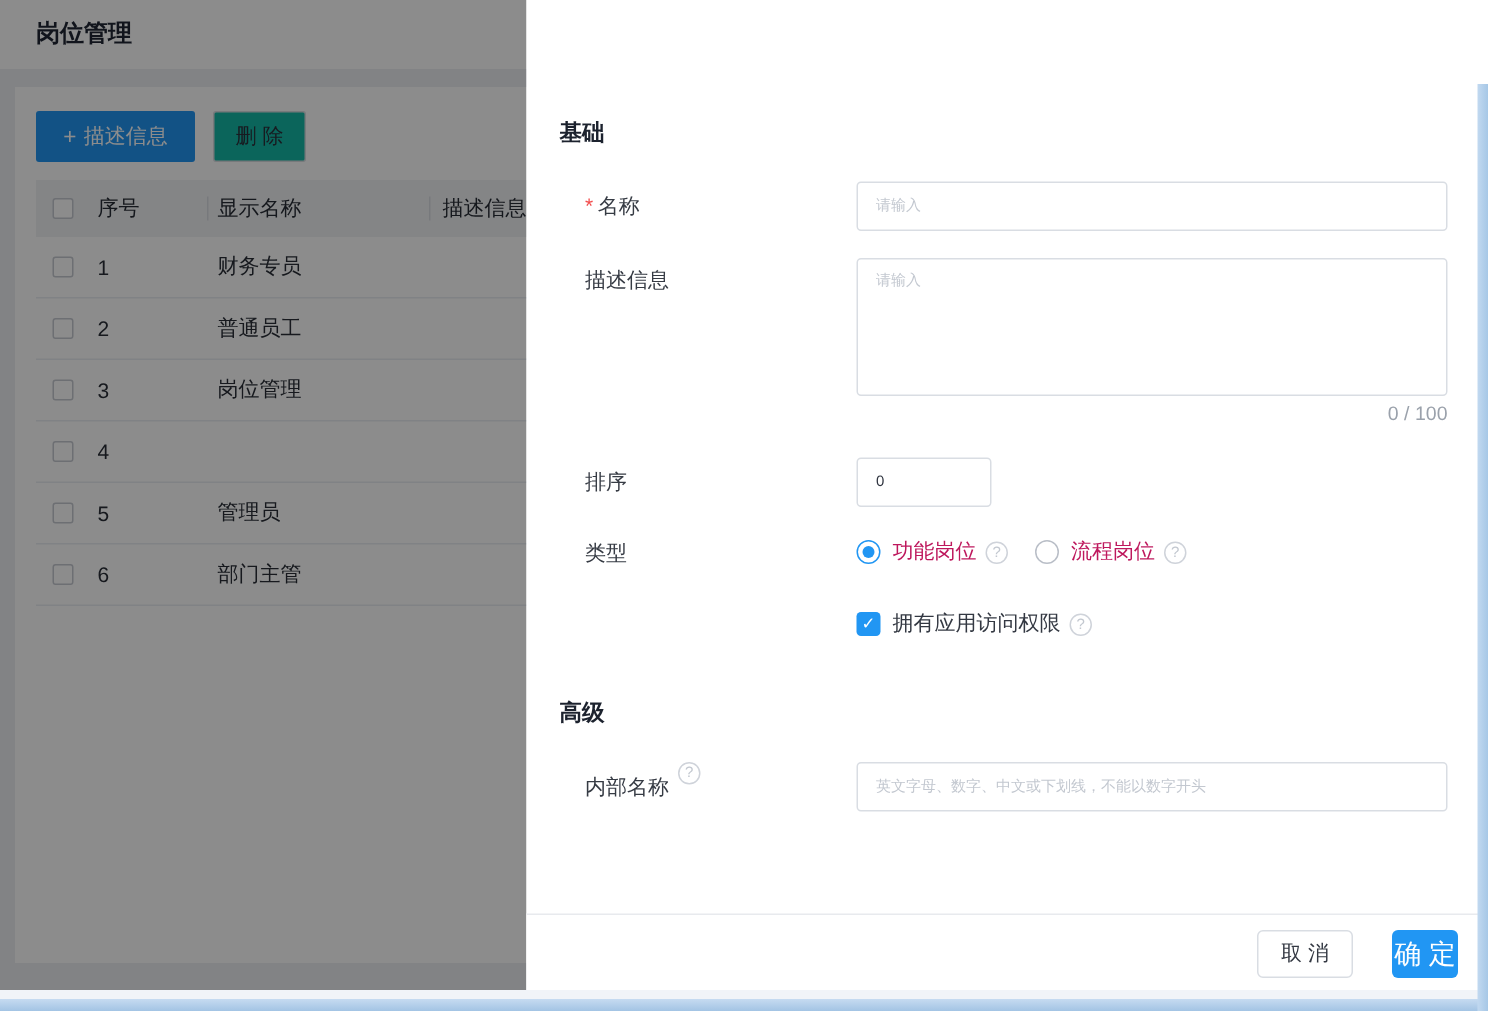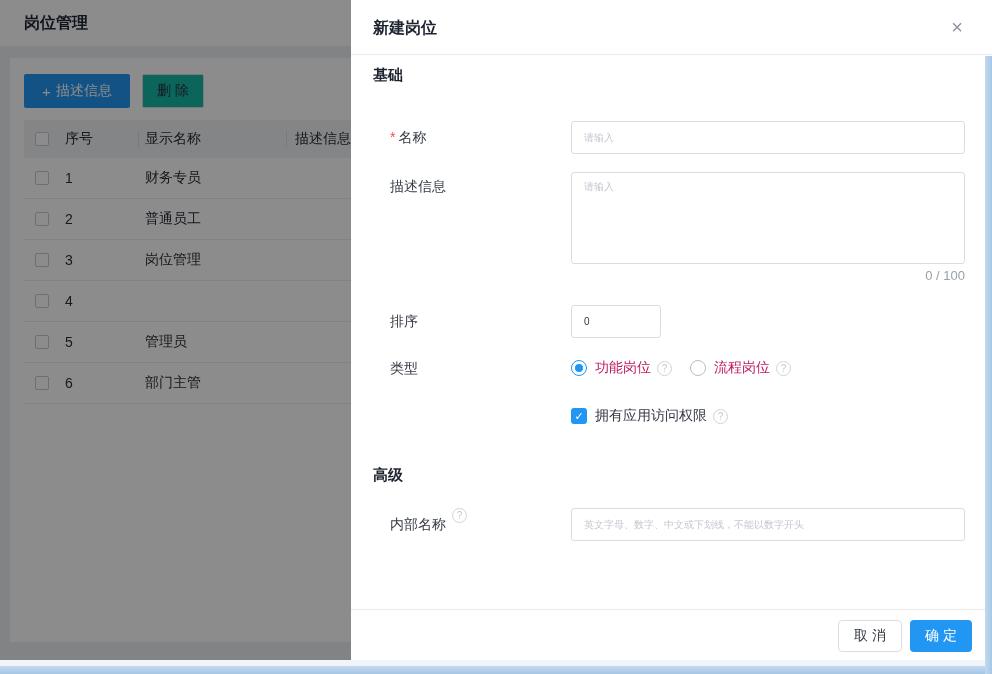--- a/index.html
+++ b/index.html
@@ -36,21 +36,21 @@
   .mask { position:absolute; left:0; top:0; width:351px; height:661px; background:rgba(0,0,0,0.45); }
 
   
   .drawer { position:absolute; left:351px; top:0; width:641px; height:674px; background:#ffffff; }
   .drawer-header { position:absolute; left:0; top:0; width:100%; height:55px; border-bottom:1px solid #e8eaee; background:#fff; }
   .drawer-title { position:absolute; left:22px; top:0; line-height:55px; font-size:16px; font-weight:bold; color:#1c222e; }
   .drawer-close { position:absolute; right:24px; top:16px; width:22px; height:22px; line-height:21px; text-align:center;
                   font-size:20px; color:#8f959e; cursor:pointer; background:none; border:none; }
 
   .section-hd { position:absolute; left:22px; font-size:15px; font-weight:bold; color:#1c222e; }
-  .hd-basic { top:66px;font-family:Liberation Serif, serif; }
+  .hd-basic { top:79px;font-family:Liberation Serif, serif; }
   .hd-adv   { top:466px; }
 
   .f-label { position:absolute; left:39px; height:32px; line-height:32px; font-size:14px; color:#363b44; }
   .req { color:#f24e4e; margin-right:3px; }
 
   .ipt { border:1px solid #d9dde3; border-radius:3px; font-size:10px; color:#303540; padding:0 12px; outline:none; background:#fff;
          font-family:"Liberation Sans","DejaVu Sans",sans-serif; }
   .ipt::placeholder, textarea.ipt::placeholder { color:#c3c8d0; }
 
   .ipt-name { position:absolute; left:220px; top:121px; width:394px; height:33px; }
@@ -76,22 +76,22 @@
   .cbx { width:16px; height:16px; background:#2196f3; border-radius:3px; color:#fff; font-size:11px; line-height:16px;
          text-align:center; font-weight:bold; flex:none; cursor:pointer; }
   .cbx-label { font-size:14px; color:#333842; margin:0 6px 0 8px; }
 
   .lb-internal { top:508px; display:flex; align-items:flex-start; gap:6px; }
   .ipt-internal { position:absolute; left:220px; top:508px; width:394px; height:33px; }
 
   .drawer-footer { position:absolute; left:0; top:609px; width:100%; height:51px; border-top:1px solid #e8eaee; background:#fff; }
   .btn-cancel { position:absolute; right:90px; top:10px; width:64px; height:32px; background:#fff; border:1px solid #d9dde3;
                 border-radius:4px; font-size:14px; color:#333842; cursor:pointer; }
-  .btn-confirm { position:absolute; right:20px; top:10px; width:62px; height:32px; background:#2196f3; border:none;
-                 border-radius:4px; font-size:14px; color:#ffffff; cursor:pointer; }
+  .btn-confirm { position:absolute; right:20px; top:10px; width:44px; height:32px; background:#2196f3; border:none;
+                 border-radius:4px; font-size:18px; color:#ffffff; cursor:pointer; }
 
   
   .hscroll { position:absolute; left:0; bottom:0; width:992px; height:14px; background:#f1f4f8; }
   .hscroll-thumb { position:absolute; left:0; bottom:0; width:992px; height:8px;
                    background:linear-gradient(180deg,#c6dbf1,#a3c4e4); }
   .vscroll-thumb { position:absolute; right:0; top:56px; width:7px; height:618px;
                    background:linear-gradient(90deg,#c2d9f0,#a6c7e6); }
 </style>
 </head>
 <body>
@@ -165,24 +165,20 @@
         <span class="cell-no">6</span>
         <span class="cell-name">部门主管</span>
         <span class="cell-desc"></span>
       </div>
     </div>
   </div>
 
   <div class="mask"></div>
 
   <aside class="drawer">
-    <div class="drawer-header">
-      <div class="drawer-title">新建岗位</div>
-      <button class="drawer-close">×</button>
-    </div>
 
     <div class="section-hd hd-basic">基础</div>
 
     <div class="f-label lb-name">
       <span class="req">*</span><span>名称</span>
     </div>
     <input class="ipt ipt-name" placeholder="请输入" style="">
 
     <div class="f-label lb-desc">描述信息</div>
     <textarea class="ipt ipt-desc" placeholder="请输入" style=""></textarea>

